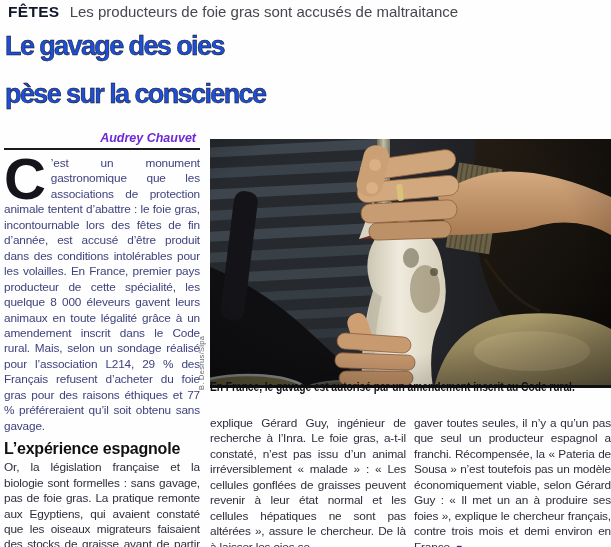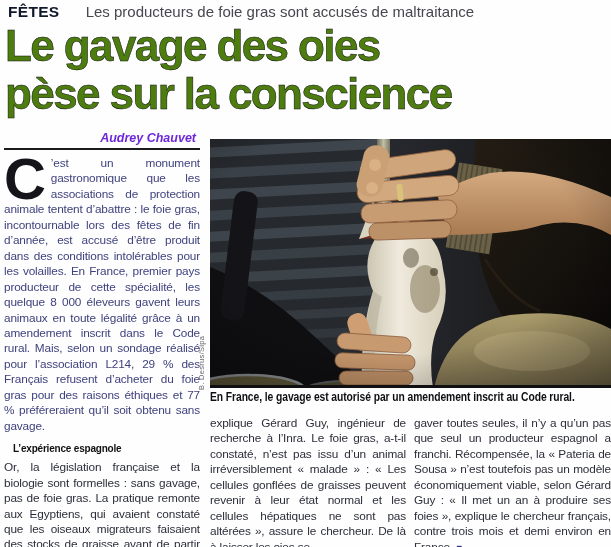--- a/index.html
+++ b/index.html
@@ -3,50 +3,50 @@
 <meta charset="utf-8">
 <style>
   html,body{margin:0;padding:0;background:#ffffff;}
   #page{
     position:relative;width:611px;height:547px;background:#fefefe;
     overflow:hidden;font-family:"Liberation Sans","DejaVu Sans",sans-serif;
   }
   
   .kicker{position:absolute;left:8px;top:3px;font-size:15px;white-space:nowrap;}
   .kicker-section{font-weight:bold;font-size:15.5px;color:#0f172a;letter-spacing:.3px;}
-  .kicker-text{color:#47474f;margin-left:22px;}
+  .kicker-text{color:#47474f;margin-left:6px;}
   
   .headline{
     position:absolute;left:5px;top:22px;width:600px;
-    font-size:44px;line-height:48px;font-weight:bold;color:#4d7c0f;
+    font-size:27px;line-height:48px;font-weight:bold;color:#1d4ed8;
     letter-spacing:-1.6px;-webkit-text-stroke:.5px #0c0c0e;
   }
   
   .byline{position:absolute;left:4px;top:131px;width:192px;text-align:right;
     font-style:italic;font-weight:bold;font-size:12.5px;color:#6d28d9;}
   .byline-rule{position:absolute;left:4px;top:148px;width:196px;height:2px;background:#1b1b1e;}
   
   .bodytext{font-size:11.8px;line-height:15.45px;text-align:justify;
     letter-spacing:-.15px;color:#2c2e3a;}
   .col-left{position:absolute;left:4px;top:156px;width:196px;height:391px;overflow:hidden;}
   .para1{color:#3f427e;}
   .dropcap{float:left;font-size:58px;line-height:44px;font-weight:bold;color:#14141a;
     padding:1px 5px 0 0;}
-  .subhead{font-weight:bold;font-size:10px;line-height:16px;color:#101013;
-    letter-spacing:-.2px;margin:7px 9px 3px;text-align:left;}
+  .subhead{font-weight:bold;font-size:16px;line-height:16px;color:#101013;
+    letter-spacing:-.2px;margin:7px 0 3px;text-align:left;}
   .col-mid{position:absolute;left:210px;top:416px;width:196px;height:131px;overflow:hidden;}
   .col-right{position:absolute;left:414px;top:416px;width:197px;height:131px;overflow:hidden;}
   .endmark{color:#33338c;font-size:10px;margin-left:3px;letter-spacing:0;}
   
   .photo-wrap{position:absolute;left:210px;top:139px;width:401px;height:249px;overflow:hidden;}
   .photo-wrap svg{display:block;}
   .photo-credit{
     position:absolute;left:197px;top:390px;transform:rotate(-90deg);
     transform-origin:0 0;font-size:7.5px;color:#66666e;letter-spacing:.3px;white-space:nowrap;}
-  .caption{position:absolute;left:210px;top:390px;width:351px;font-weight:bold;
+  .caption{position:absolute;left:210px;top:380px;width:351px;font-weight:bold;
     font-size:12.6px;color:#101014;letter-spacing:-.1px;}
   .caption .squeeze{display:inline-block;transform:scaleX(.82);transform-origin:0 50%;white-space:nowrap;}
 </style>
 </head>
 <body>
 
 <div id="page">
 
   <div class="kicker">
     <span class="kicker-section">FÊTES</span>

